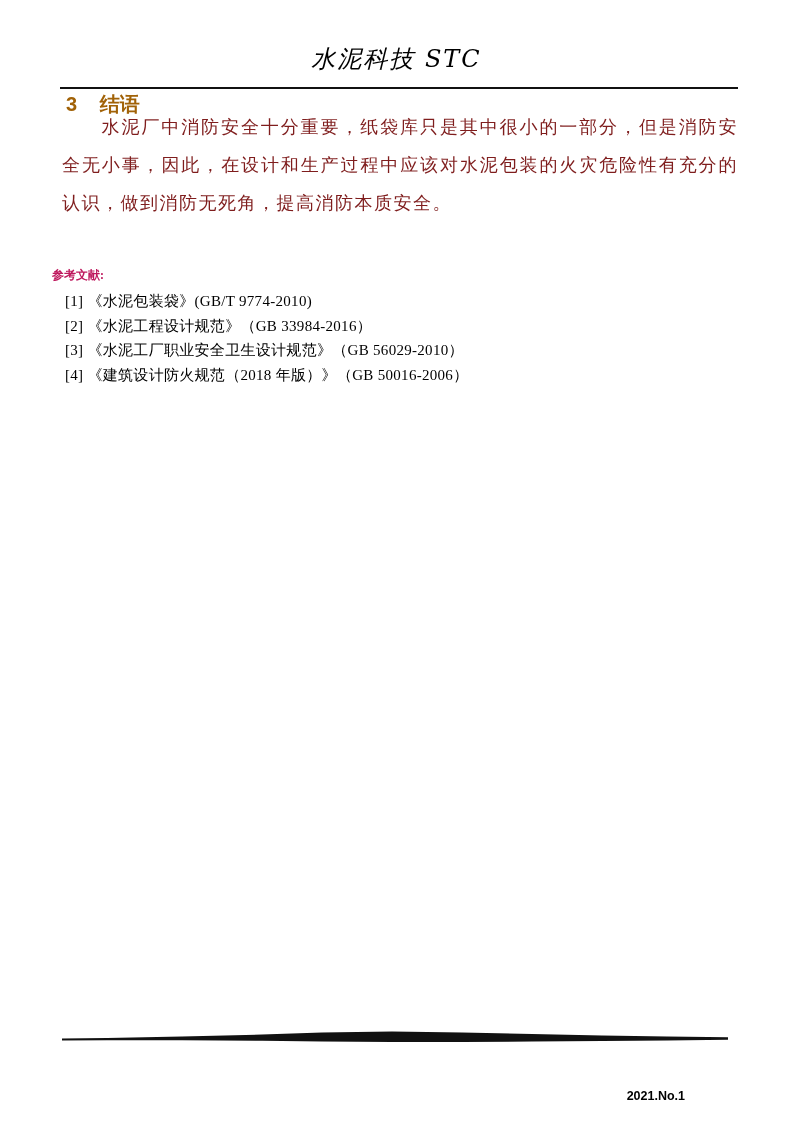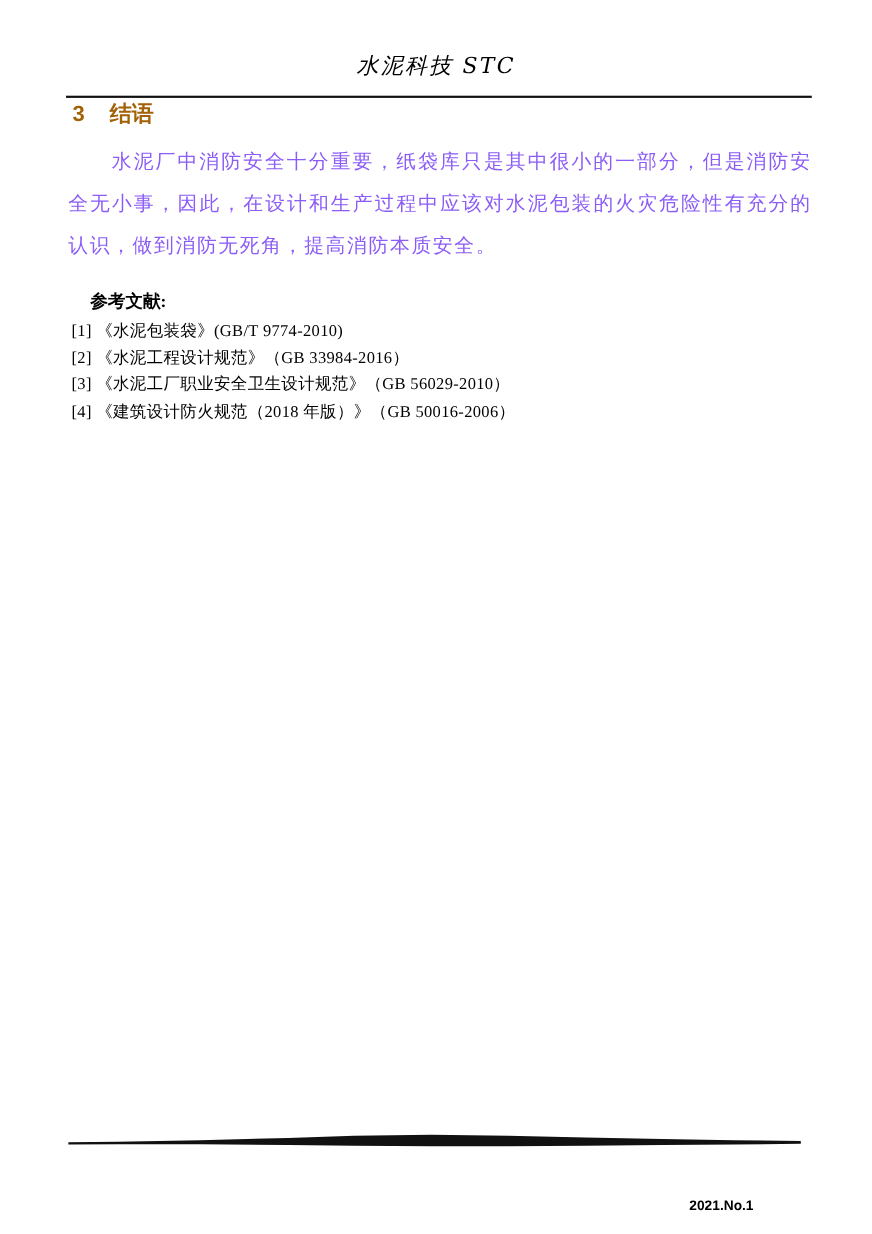--- a/index.html
+++ b/index.html
@@ -15,21 +15,21 @@
     overflow: hidden;
   }
   .journal-title {
     position: absolute;
     top: 44px;
     left: 0;
     width: 793px;
     text-align: center;
     font-family: "DejaVu Serif", "Liberation Serif", serif;
     font-style: italic;
-    font-size: 20px;
+    font-size: 24px;
     line-height: 30px;
     letter-spacing: 2px;
     color: #000000;
   }
   .header-rule {
     position: absolute;
     top: 87px;
     left: 60px;
     width: 678px;
     height: 0;
@@ -42,38 +42,38 @@
     font-family: "Liberation Sans", "DejaVu Sans", sans-serif;
     font-weight: bold;
     font-size: 20px;
     line-height: 24px;
     color: #a16207;
   }
   .section-heading .sec-num { display: inline-block; }
   .section-heading .sec-title { display: inline-block; margin-left: 17px; }
   .body-paragraph {
     position: absolute;
-    top: 128px;
+    top: 108px;
     left: 62px;
     width: 676px;
     font-size: 18px;
     line-height: 38px;
     letter-spacing: 1.5px;
     text-align: justify;
     text-indent: 2.2em;
-    color: #8b5cf6;
+    color: #7f1d1d;
   }
   .ref-heading {
     position: absolute;
     top: 264px;
-    left: 82px;
-    font-size: 16px;
+    left: 52px;
+    font-size: 12px;
     font-weight: bold;
     line-height: 22px;
-    color: #000000;
+    color: #be185d;
   }
   .ref-list {
     position: absolute;
     top: 289px;
     left: 65px;
     width: 660px;
     list-style: none;
   }
   .ref-list li {
     font-size: 15px;

